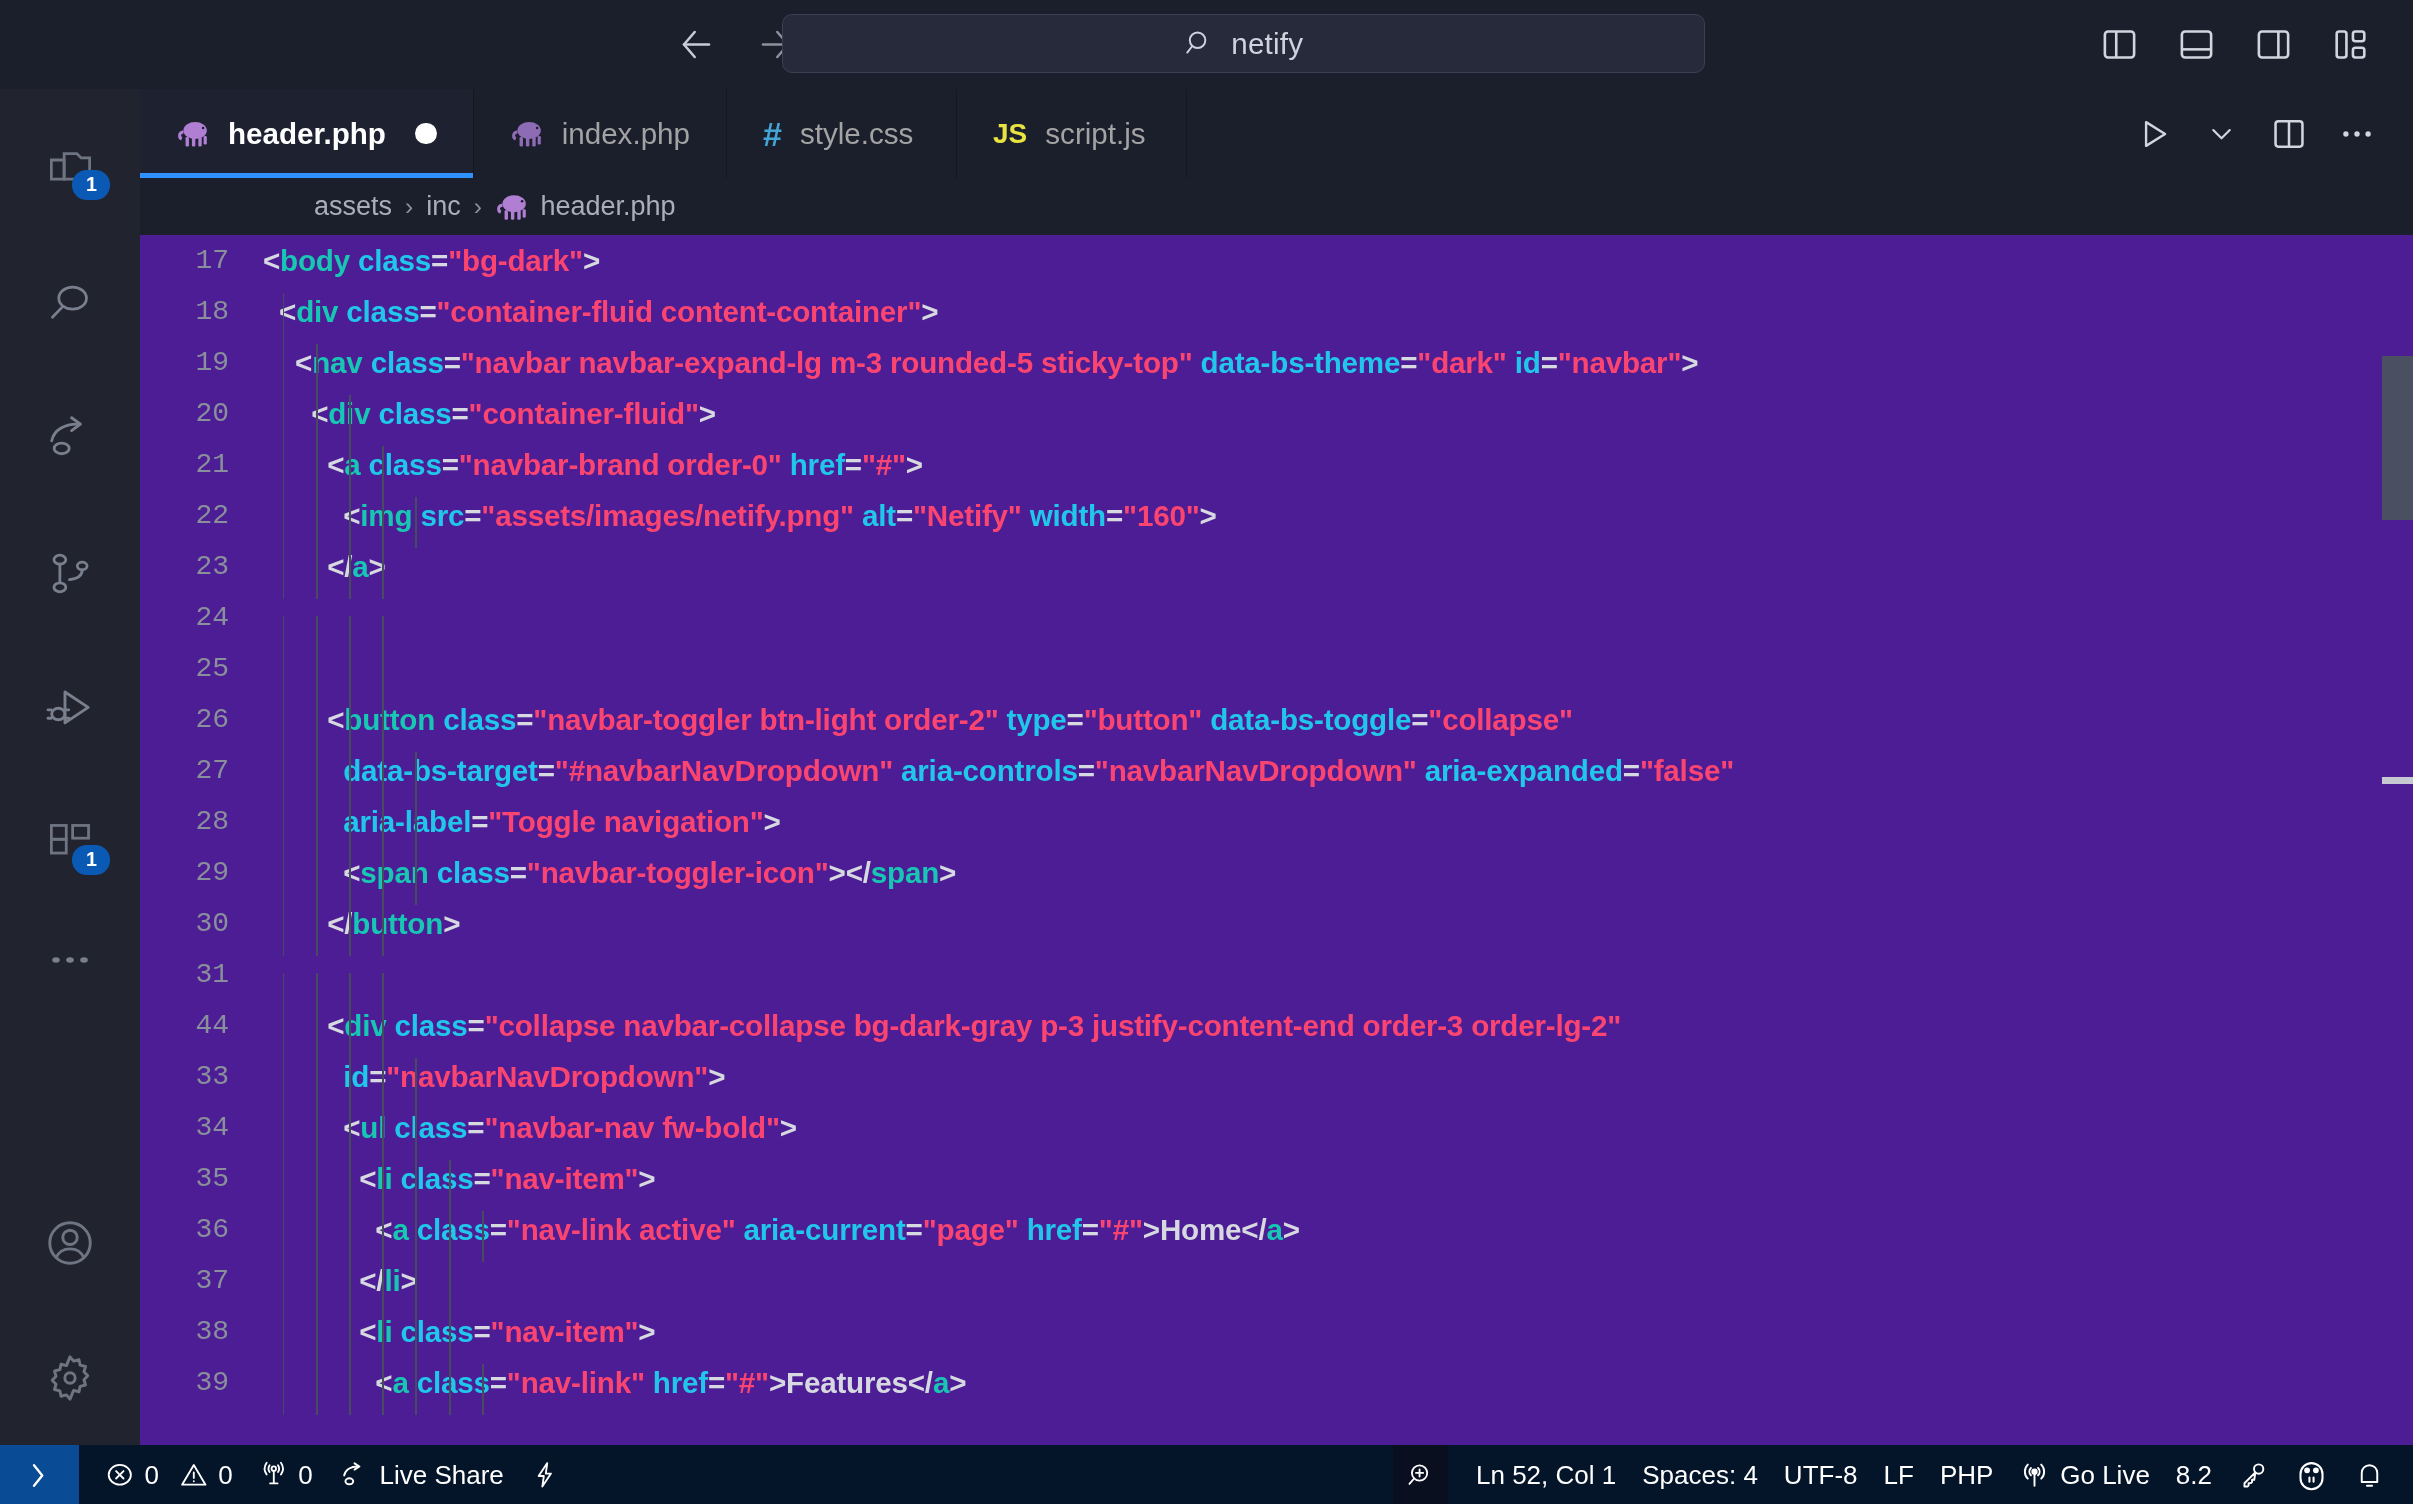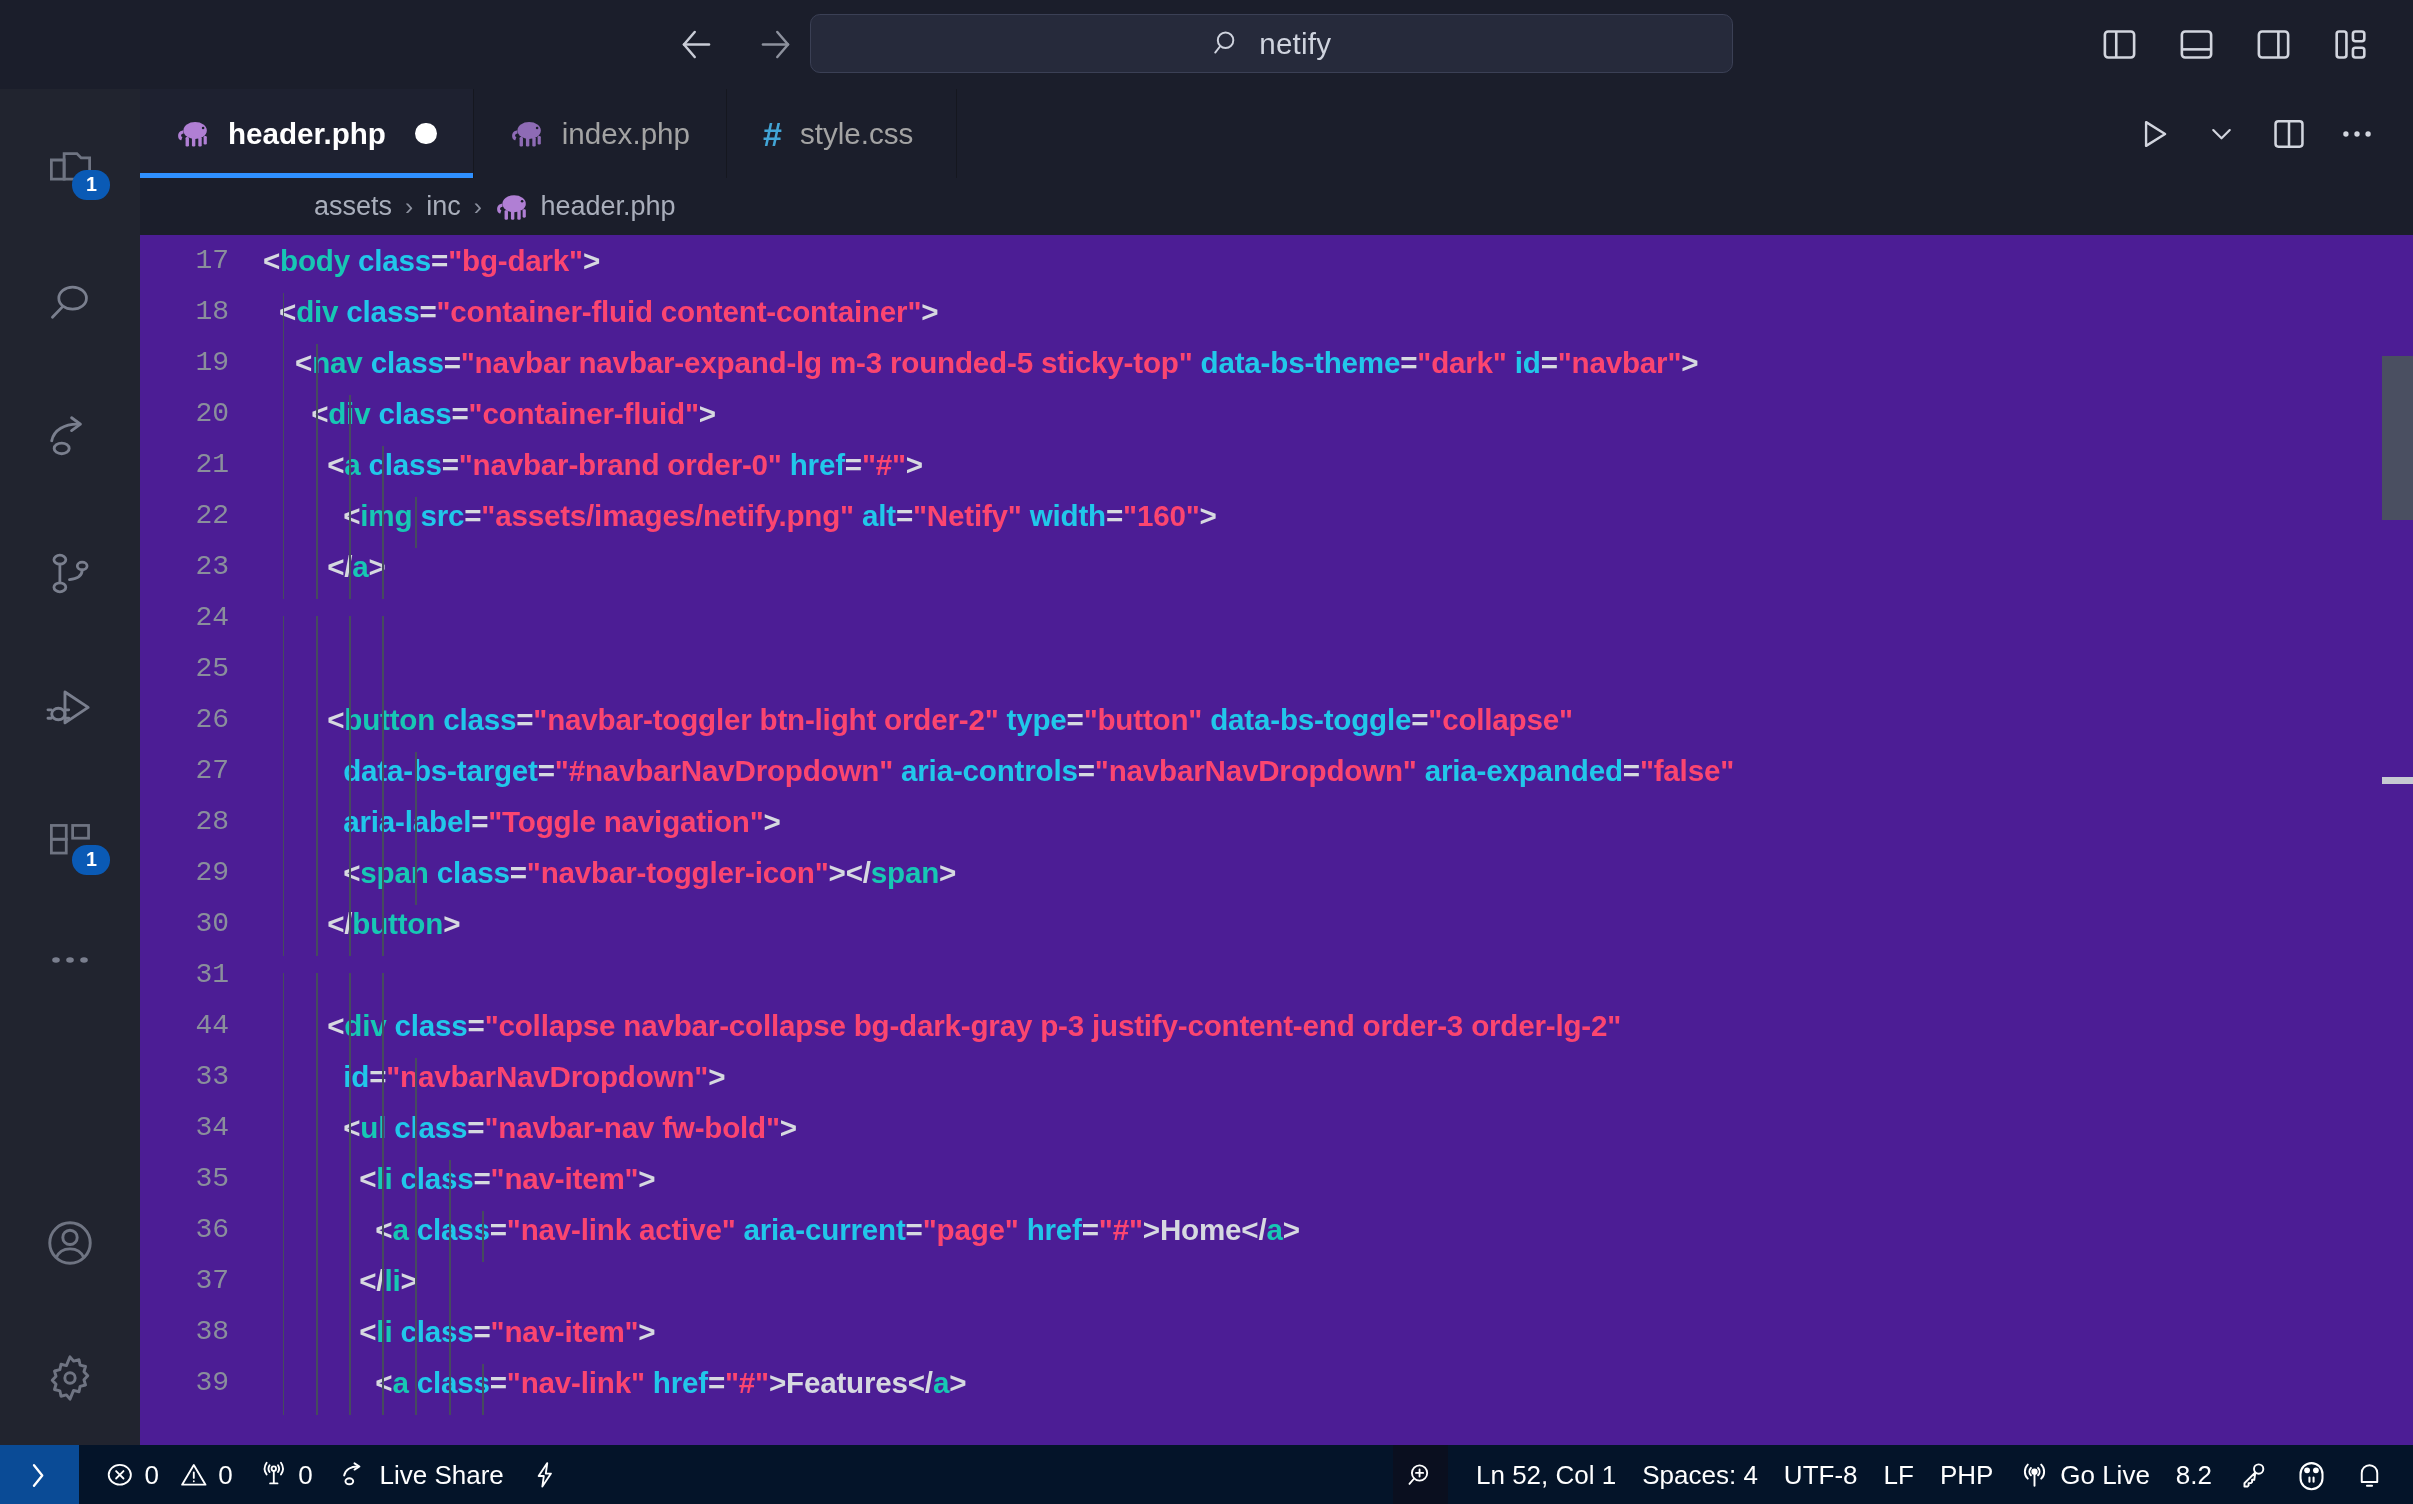--- a/index.html
+++ b/index.html
@@ -14,21 +14,21 @@
   
   .titlebar {
     height: 89px; background: #1b1e2b; flex: 0 0 89px;
     display: flex; align-items: center; position: relative;
   }
   .nav-arrows { position: absolute; left: 673px; top: 0; height: 89px; display: flex; align-items: center; gap: 33px; }
   .arrow-btn { width: 46px; height: 46px; display: flex; align-items: center; justify-content: center; cursor: pointer; }
   .arrow-btn svg { display:block; }
 
   .cmdcenter {
-    position: absolute; left: 810px; top: 14px;
+    position: absolute; left: 782px; top: 14px;
     width: 923px; height: 59px;
     background: #262a3b; border: 1.6px solid #3b4055; border-radius: 9.9px;
     display: flex; align-items: center; justify-content: center; gap: 16.4px;
     cursor: pointer;
   }
   .cmdcenter .cc-text { color: #cfd3de; font-size: 29.6px; letter-spacing: 0.2px; }
 
   .winactions { position: absolute; right: 16.4px; top: 0; height: 89px; display: flex; align-items: center; gap: 28px; padding-right: 21.3px; }
   .winactions .ic { width: 49px; height: 49px; display: flex; align-items: center; justify-content: center; cursor: pointer; }
 
@@ -306,20 +306,24 @@
             </svg>
           </span>
           <span class="tlabel">index.php</span>
         </div>
 
         <div class="tab">
           <span class="ticon" style="color:#42a5d6;font-size:34px;font-weight:bold;">#</span>
           <span class="tlabel">style.css</span>
         </div>
 
+        <div class="tab">
+          <span class="ticon" style="color:#e8e341;font-size:28px;font-weight:bold;">JS</span>
+          <span class="tlabel">script.js</span>
+        </div>
 
         <div class="tabs-actions">
           <div class="ic">
             <svg width="38" height="38" viewBox="0 0 24 24" fill="none" stroke="#d2d5de" stroke-width="1.5" stroke-linejoin="round">
               <path d="M7 4.5L19 12 7 19.5z"></path>
             </svg>
           </div>
           <div class="ic">
             <svg width="33" height="33" viewBox="0 0 24 24" fill="none" stroke="#d2d5de" stroke-width="1.6" stroke-linecap="round" stroke-linejoin="round">
               <path d="M6 9.5l6 6 6-6"></path>

